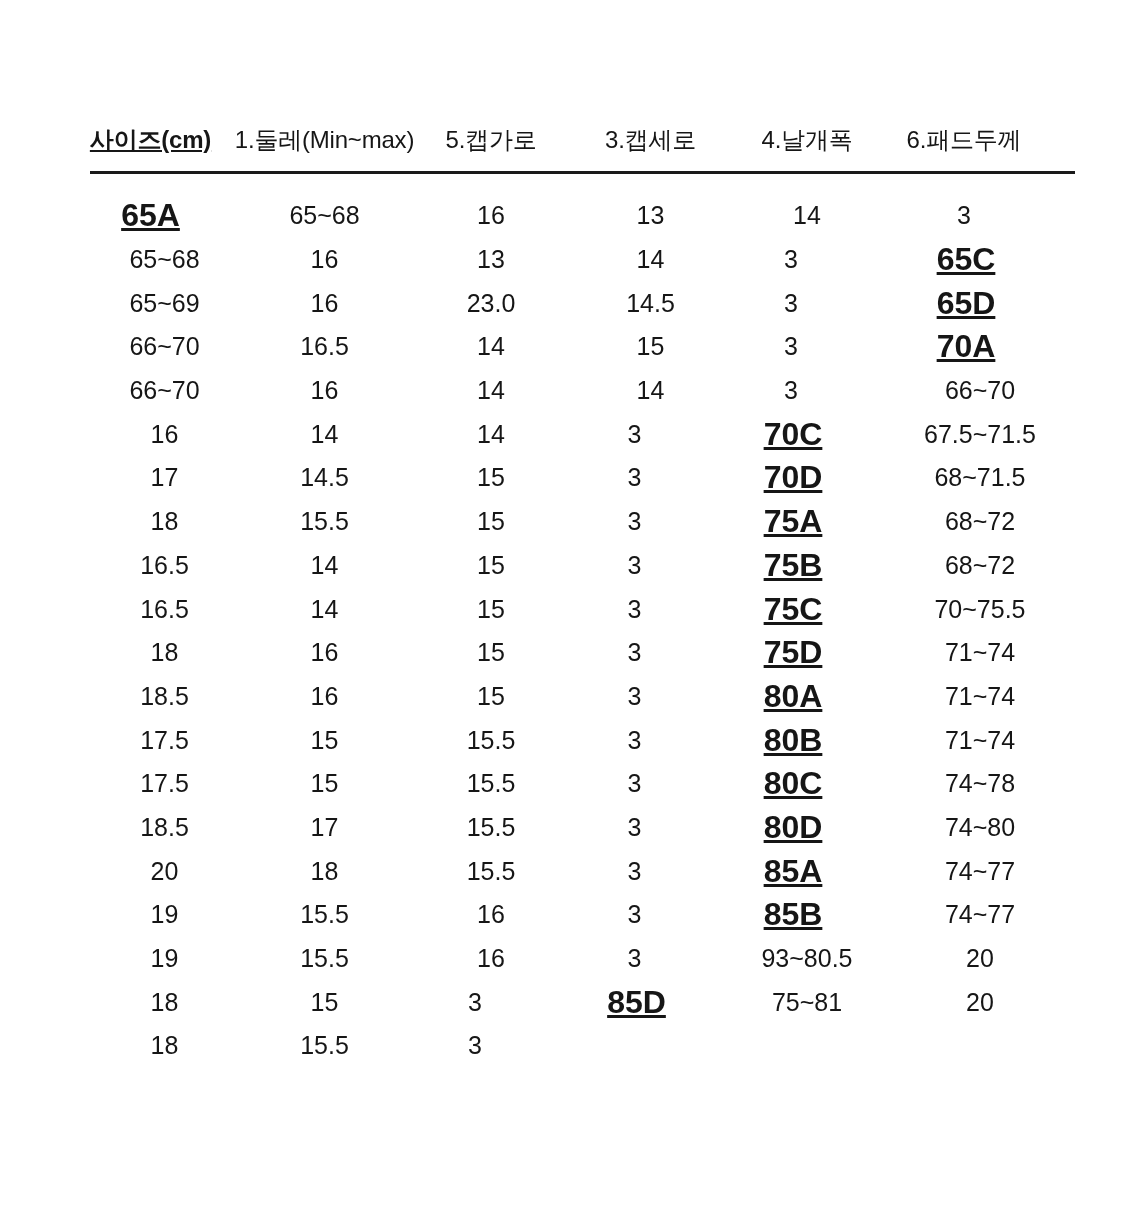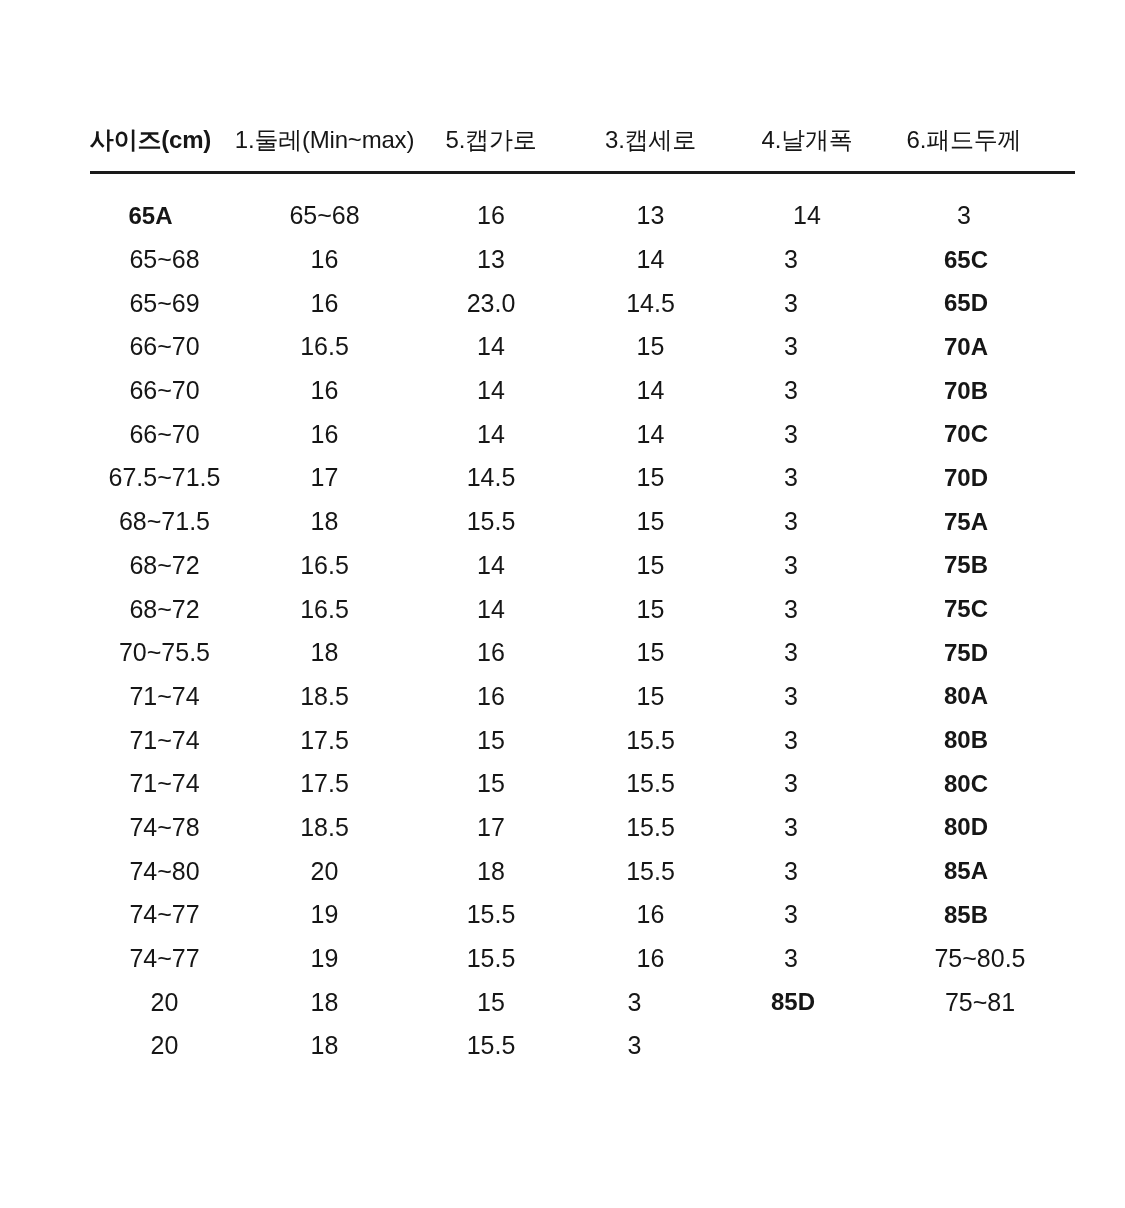--- a/index.html
+++ b/index.html
@@ -39,23 +39,23 @@
   }
   .head-cell.col-0 {
     font-weight: 700;
   }
   .body-cell {
     font-size: 25px;
     font-weight: 400;
   }
   .body-cell.col-0 {
     font-weight: 700;
-    font-size: 24px;
+    font-size: 32px;
   }
-  .col-0 { padding-right: 28px; }
+  .col-0 { padding-right: 28px; text-decoration: underline; }
   .col-5 { padding-right: 32px; }
   .divider {
     grid-column: 1 / -1;
     align-self: start;
     margin-top: 9px;
     height: 3px;
     background: #1a1a1a;
   }
 </style>
 </head>
@@ -91,21 +91,20 @@
     <div class="cell body-cell col-2">16.5</div>
     <div class="cell body-cell col-3">14</div>
     <div class="cell body-cell col-4">15</div>
     <div class="cell body-cell col-5">3</div>
     <div class="cell body-cell col-0">70A</div>
     <div class="cell body-cell col-1">66~70</div>
     <div class="cell body-cell col-2">16</div>
     <div class="cell body-cell col-3">14</div>
     <div class="cell body-cell col-4">14</div>
     <div class="cell body-cell col-5">3</div>
-    <div class="cell body-cell col-0">70B</div>
     <div class="cell body-cell col-1">66~70</div>
     <div class="cell body-cell col-2">16</div>
     <div class="cell body-cell col-3">14</div>
     <div class="cell body-cell col-4">14</div>
     <div class="cell body-cell col-5">3</div>
     <div class="cell body-cell col-0">70C</div>
     <div class="cell body-cell col-1">67.5~71.5</div>
     <div class="cell body-cell col-2">17</div>
     <div class="cell body-cell col-3">14.5</div>
     <div class="cell body-cell col-4">15</div>
@@ -169,21 +168,21 @@
     <div class="cell body-cell col-2">19</div>
     <div class="cell body-cell col-3">15.5</div>
     <div class="cell body-cell col-4">16</div>
     <div class="cell body-cell col-5">3</div>
     <div class="cell body-cell col-0">85B</div>
     <div class="cell body-cell col-1">74~77</div>
     <div class="cell body-cell col-2">19</div>
     <div class="cell body-cell col-3">15.5</div>
     <div class="cell body-cell col-4">16</div>
     <div class="cell body-cell col-5">3</div>
-    <div class="cell body-cell col-1">75~80.5</div>
+    <div class="cell body-cell col-1">93~80.5</div>
     <div class="cell body-cell col-2">20</div>
     <div class="cell body-cell col-3">18</div>
     <div class="cell body-cell col-4">15</div>
     <div class="cell body-cell col-5">3</div>
     <div class="cell body-cell col-0">85D</div>
     <div class="cell body-cell col-1">75~81</div>
     <div class="cell body-cell col-2">20</div>
     <div class="cell body-cell col-3">18</div>
     <div class="cell body-cell col-4">15.5</div>
     <div class="cell body-cell col-5">3</div>

